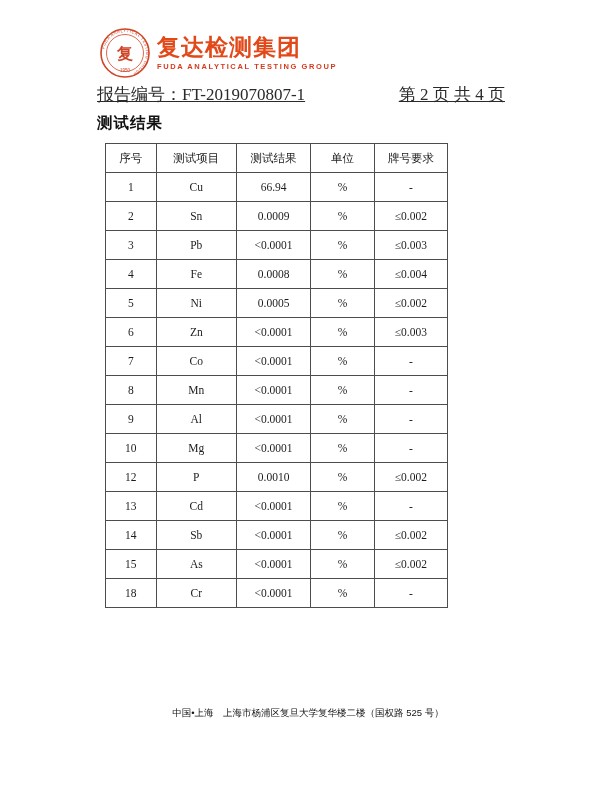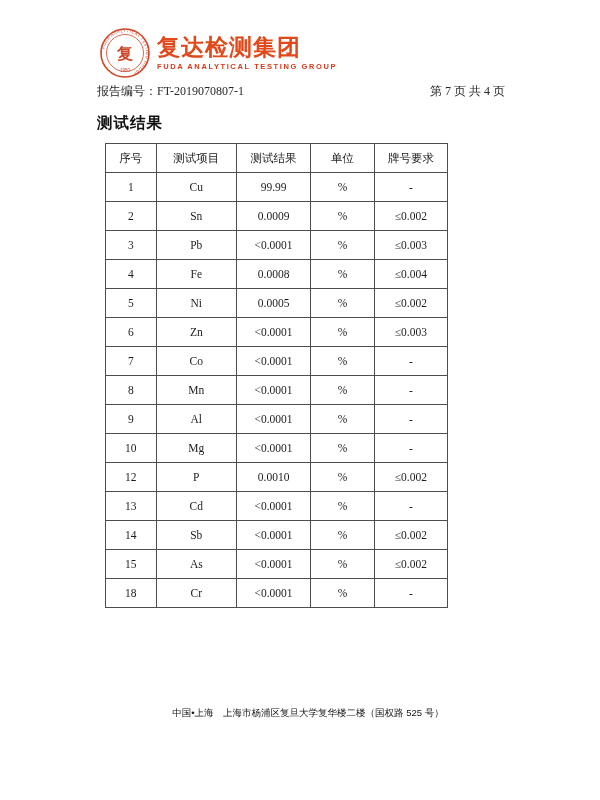--- a/index.html
+++ b/index.html
@@ -41,22 +41,23 @@
     color: #d63a1c;
   }
 
   .meta-row {
     position: absolute;
     left: 97px;
     right: 95px;
     top: 83px;
     display: flex;
     justify-content: space-between;
-    font-size: 12px;
+    font-size: 17px;
     color: #2a2a2a;
+    text-decoration: underline;
   }
   .section-title {
     position: absolute;
     left: 97px;
     top: 113px;
     font-size: 15.5px;
     font-weight: bold;
     color: #111;
     letter-spacing: 1px;
   }
@@ -120,21 +121,21 @@
     <div class="brand">
       <div class="brand-cn">复达检测集团</div>
       <div class="brand-en">FUDA ANALYTICAL TESTING GROUP</div>
     </div>
   </div>
 
   <div class="meta-row">
     <div>
       <span>报告编号：</span><span>FT-2019070807-1</span>
     </div>
-    <div>第 7 页 共 4 页</div>
+    <div>第 2 页 共 4 页</div>
   </div>
 
   <div class="section-title">测试结果</div>
 
   <table class="results">
     <colgroup>
       <col class="col-no">
         <col class="col-item">
         <col class="col-res">
         <col class="col-unit">
@@ -146,21 +147,21 @@
           <th>测试项目</th>
           <th>测试结果</th>
           <th>单位</th>
           <th>牌号要求</th>
         </tr>
     </thead>
     <tbody id="tbody">
         <tr>
           <td>1</td>
           <td>Cu</td>
-          <td>99.99</td>
+          <td>66.94</td>
           <td>%</td>
           <td>-</td>
         </tr>
         <tr>
           <td>2</td>
           <td>Sn</td>
           <td>0.0009</td>
           <td>%</td>
           <td>≤0.002</td>
         </tr>

